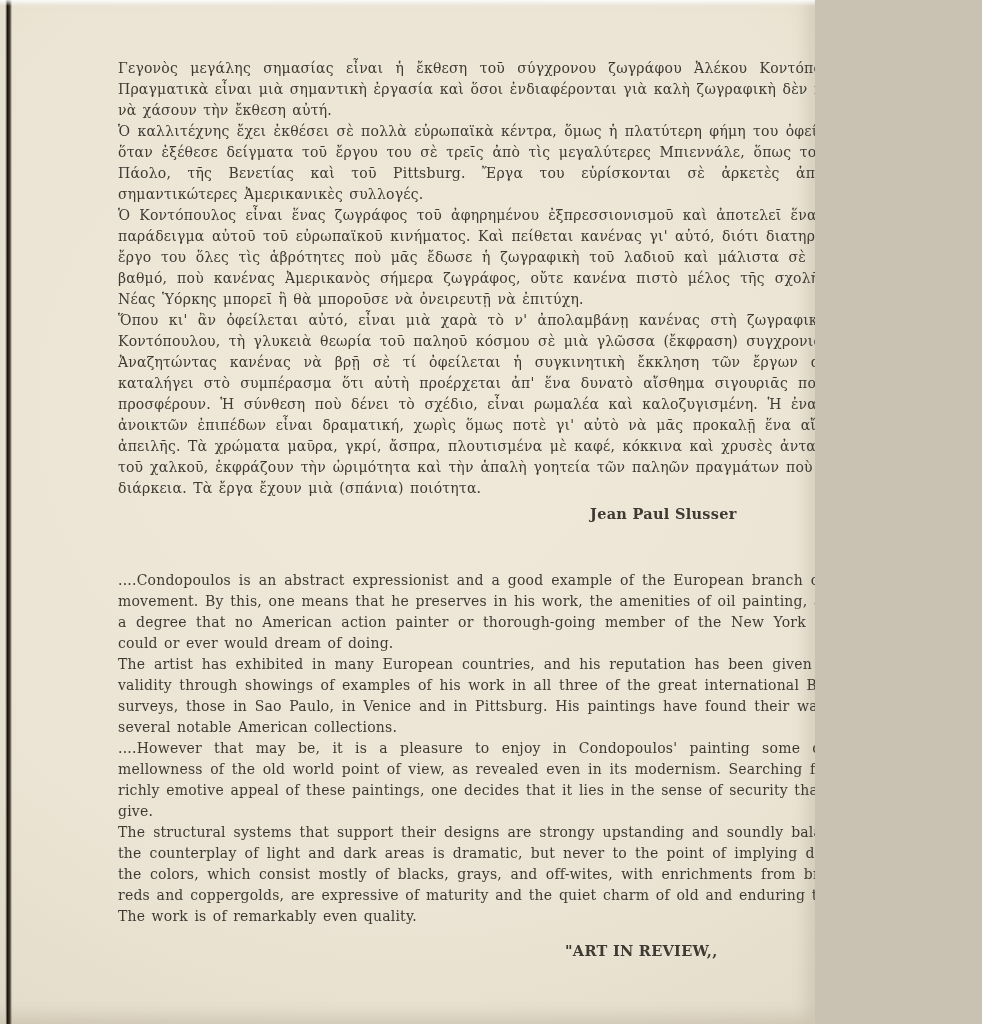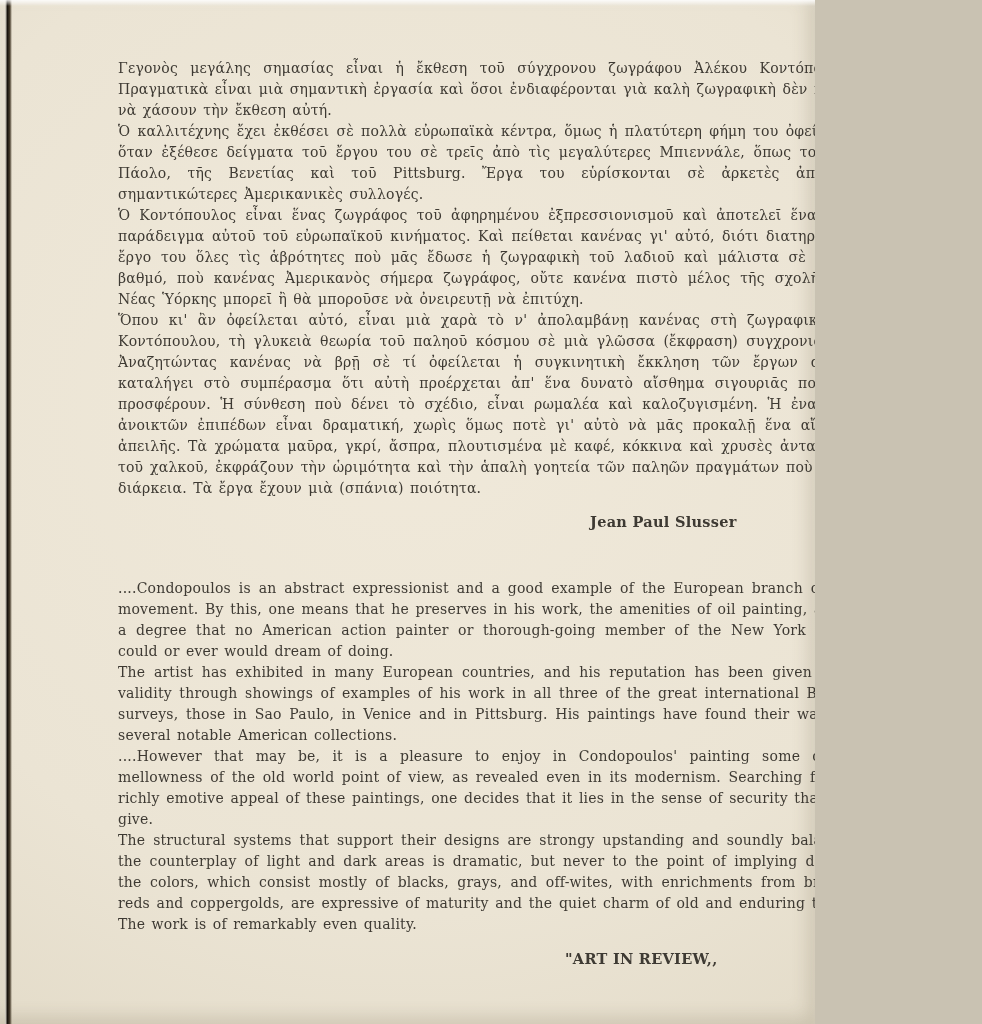--- a/index.html
+++ b/index.html
@@ -48,21 +48,21 @@
     font-size: 14px;
     line-height: 21px;
     letter-spacing: 0.015em;
     text-align: justify;
     word-spacing: 0.12em;
   }
   .greek-block {
     margin-bottom: 0;
   }
   .signature {
-    margin-top: 12px;
+    margin-top: 4px;
     padding-left: 472px;
     font-size: 14.5px;
     line-height: 21px;
     font-weight: bold;
     letter-spacing: 0.02em;
   }
   .english-block {
     margin-top: 46px;
   }
   .attribution {

